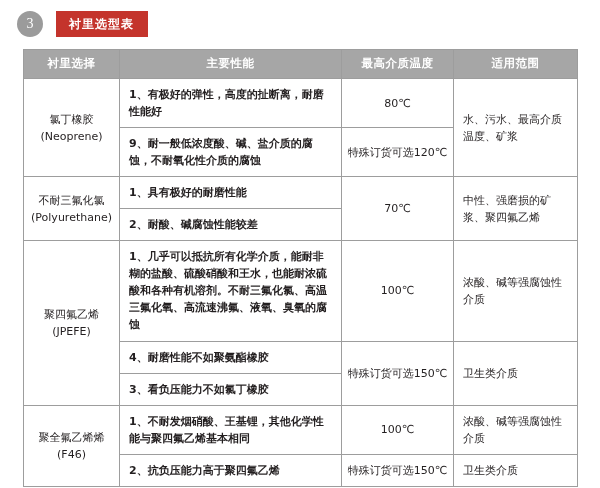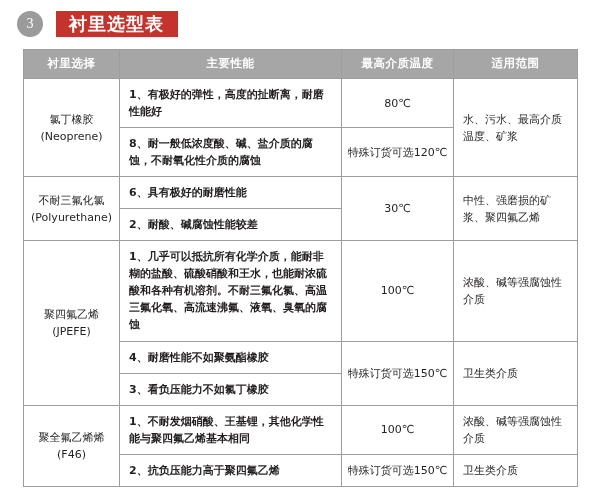--- a/index.html
+++ b/index.html
@@ -28,21 +28,21 @@
   }
   .title-wrap{
     margin-left:13px;
     background:#c4342c;
     height:26px;
     display:flex;align-items:center;
     padding:0 14px 0 13px;
   }
   .title-wrap .title{
     color:#ffffff;
-    font-size:18px;
+    font-size:12px;
     letter-spacing:1px;
     font-weight:bold;
     white-space:nowrap;
   }
 
   
   table.matrix{
     position:absolute;left:23px;top:49px;
     width:554px;
     border-collapse:collapse;
@@ -124,31 +124,31 @@
       <tr>
         <td class="matcell" rowspan="2">
           <span>氯丁橡胶</span>
           <span class="en">(Neoprene)</span>
         </td>
         <td class="perf">1、有极好的弹性，高度的扯断离，耐磨性能好</td>
         <td class="temp">80℃</td>
         <td class="scope" rowspan="2">水、污水、最高介质温度、矿浆</td>
       </tr>
       <tr>
-        <td class="perf">8、耐一般低浓度酸、碱、盐介质的腐蚀，不耐氧化性介质的腐蚀</td>
+        <td class="perf">9、耐一般低浓度酸、碱、盐介质的腐蚀，不耐氧化性介质的腐蚀</td>
         <td class="temp">特殊订货可选120℃</td>
       </tr>
 
       <tr>
         <td class="matcell" rowspan="2">
           <span>不耐三氟化氯</span>
           <span class="en">(Polyurethane)</span>
         </td>
-        <td class="perf">6、具有极好的耐磨性能</td>
-        <td class="temp" rowspan="2">30℃</td>
+        <td class="perf">1、具有极好的耐磨性能</td>
+        <td class="temp" rowspan="2">70℃</td>
         <td class="scope" rowspan="2">中性、强磨损的矿浆、聚四氟乙烯</td>
       </tr>
       <tr>
         <td class="perf">2、耐酸、碱腐蚀性能较差</td>
       </tr>
 
       <tr>
         <td class="matcell" rowspan="3">
           <span>聚四氟乙烯</span>
           <span class="en">(JPEFE)</span>

